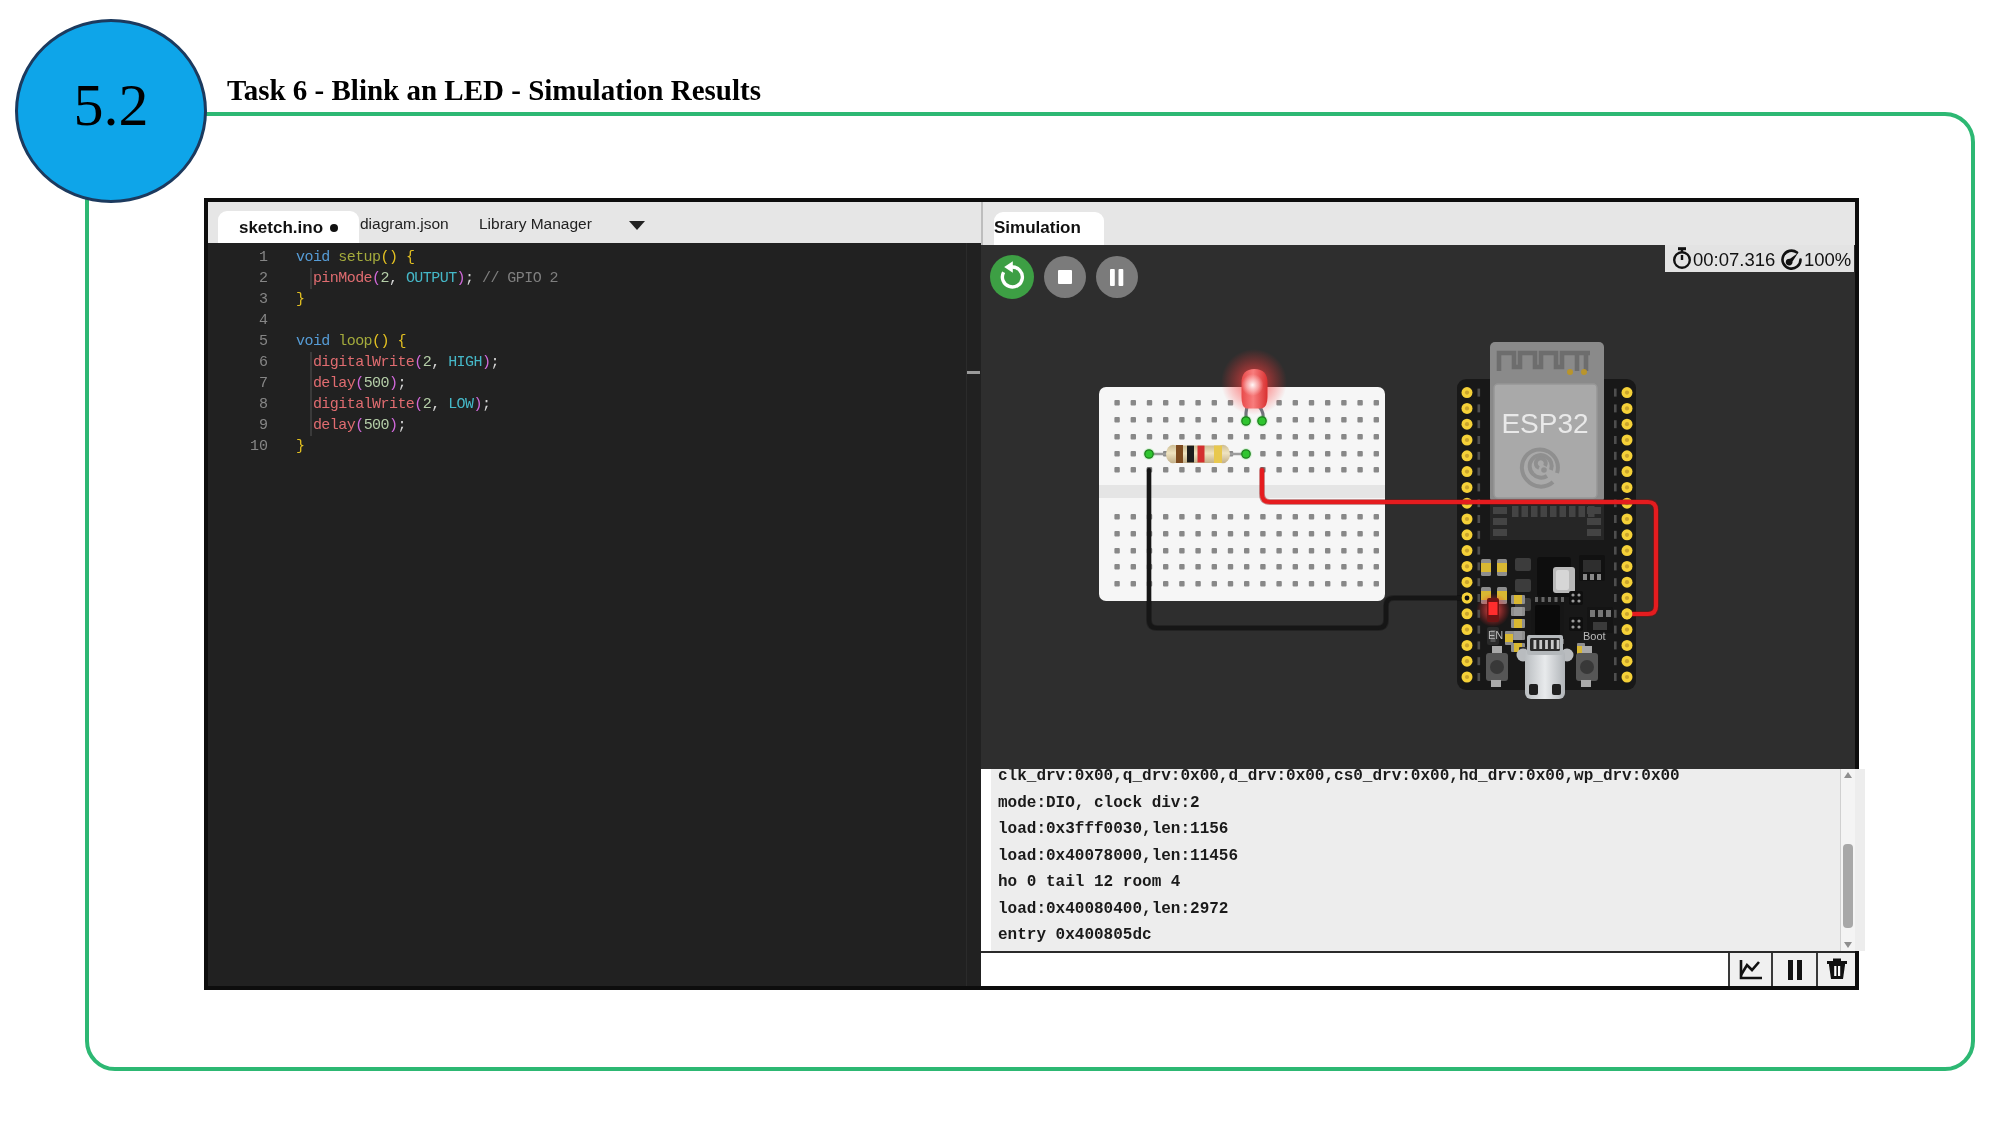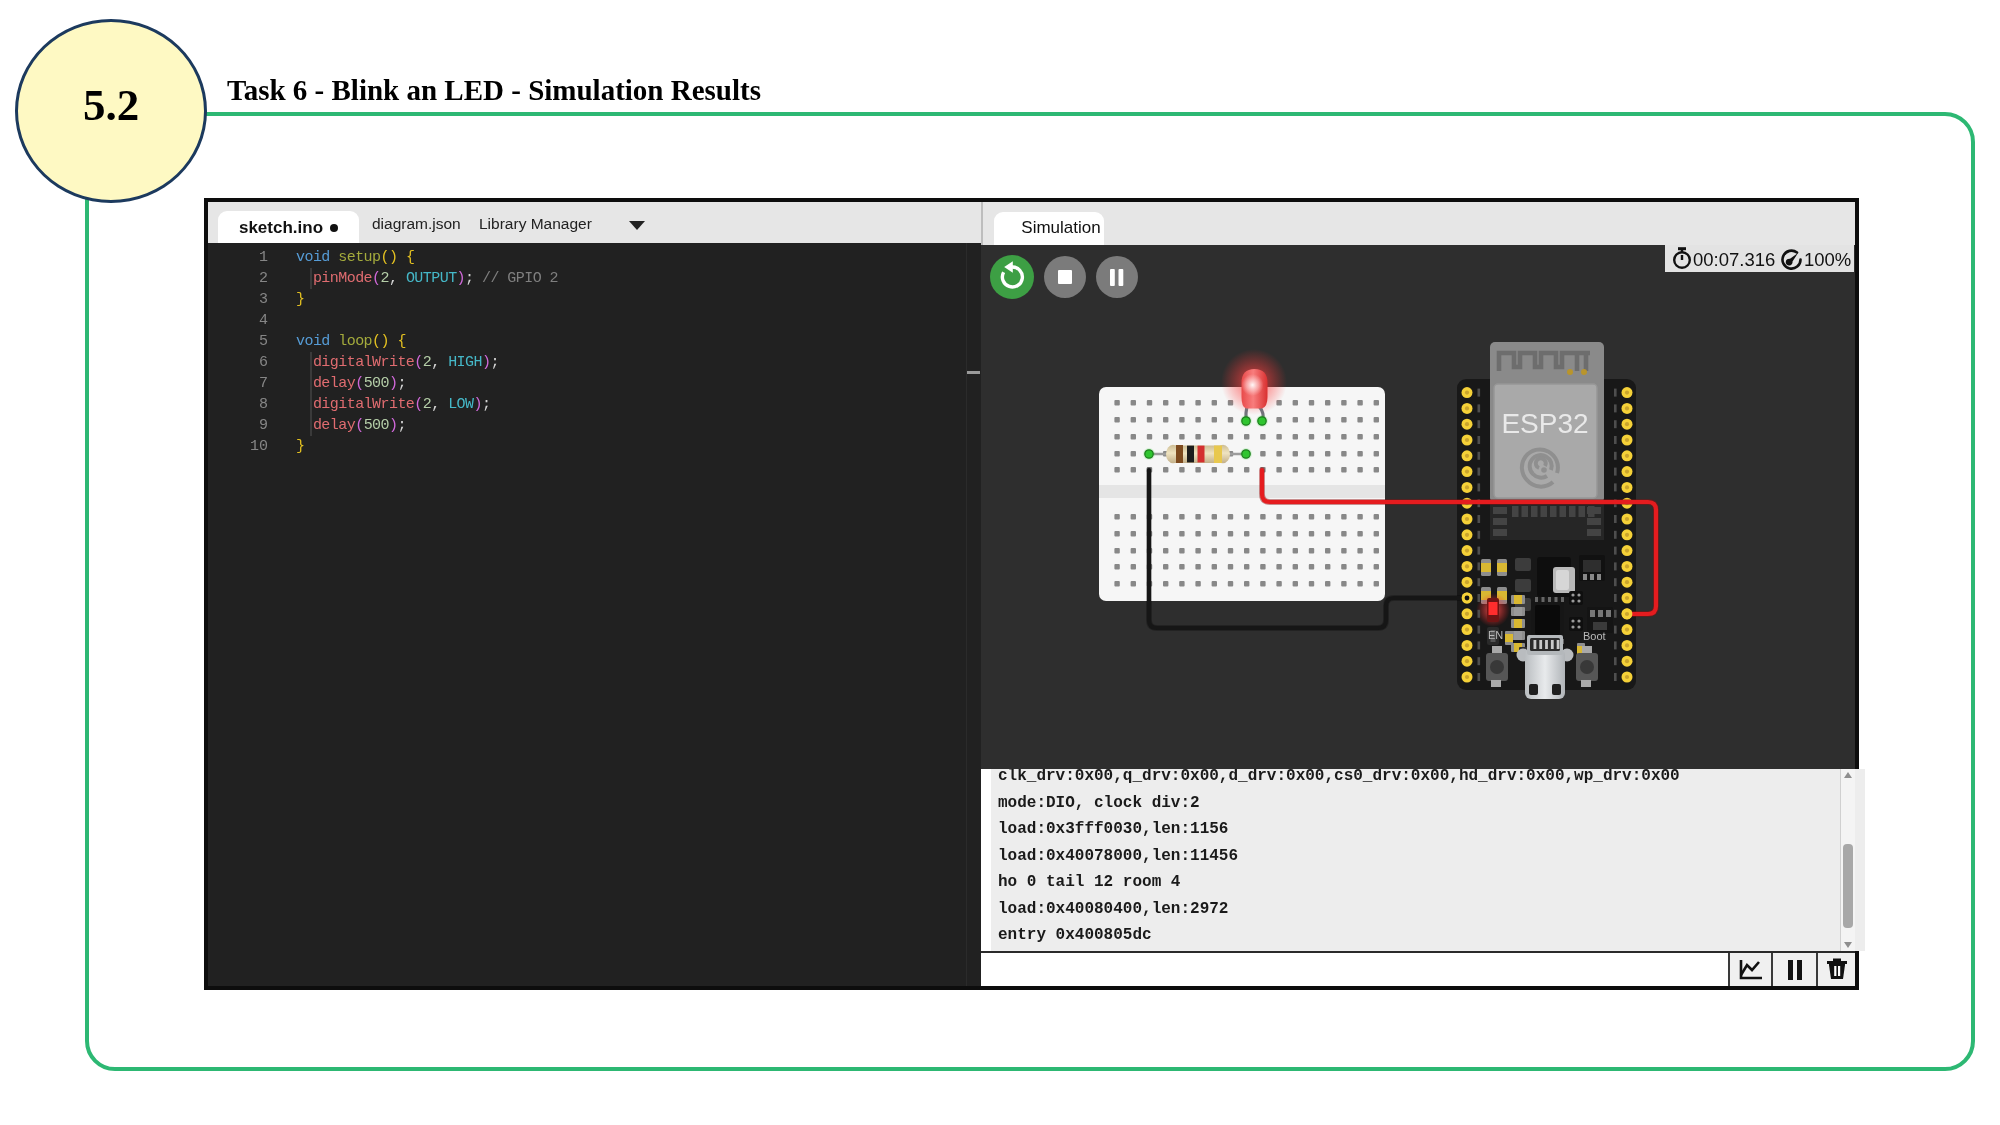--- a/index.html
+++ b/index.html
@@ -1,16 +1,16 @@
 <!DOCTYPE html>
 <html><head><meta charset="utf-8"><style>
 * { margin:0; padding:0; box-sizing:border-box; }
 body { width:2000px; height:1125px; background:#fff; font-family:"Liberation Sans", sans-serif; position:relative; overflow:hidden; }
 .frame { position:absolute; left:85px; top:112px; width:1890px; height:959px; border:4px solid #2db873; border-radius:30px; }
-.circle { position:absolute; left:15px; top:19px; width:192px; height:184px; border-radius:50%; background:#fef9c3; border:3px solid #1c3a5e; display:flex; align-items:center; justify-content:center; font-family:"Liberation Serif", serif; font-weight:bold; font-size:45px; color:#000; padding-bottom:12px; }
+.circle { position:absolute; left:15px; top:19px; width:192px; height:184px; border-radius:50%; background:#0ea5e9; border:3px solid #1c3a5e; display:flex; align-items:center; justify-content:center; font-family:"Liberation Serif", serif; font-weight:normal; font-size:60px; color:#000; padding-bottom:12px; }
 .title { position:absolute; left:227px; top:75.5px; line-height:1; font-family:"Liberation Serif", serif; font-weight:bold; font-size:29px; color:#000; white-space:nowrap; }
 .shot { position:absolute; left:204px; top:198px; width:1655px; height:792px; border:4px solid #0d0d0d; background:#fff; }
 .lpane { position:absolute; left:0; top:0; width:773px; height:784px; }
 .rpane { position:absolute; left:773px; top:0; width:874px; height:784px; }
 .tabbar { position:absolute; left:0; top:0; width:100%; height:41px; background:#e6e6e6; }
 .rpane .tabbar { height:43px; border-left:2px solid #bdbdbd; }
 .tab { position:absolute; background:#fff; border-radius:9px 9px 0 0; font-size:17px; color:#111; }
 .editor { position:absolute; left:0; top:41px; width:100%; height:743px; background:#212121; font-family:"Liberation Mono", monospace; font-size:15px; line-height:21px; }
 .gutter { position:absolute; left:0; top:4px; width:60px; text-align:right; color:#868686; }
 .codes { position:absolute; left:88px; top:4px; white-space:pre; color:#d4d4d4; letter-spacing:-0.55px; }
@@ -25,21 +25,21 @@
 .inputbar { position:absolute; left:0; top:749px; width:874px; height:35px; background:#fff; border-top:2px solid #2a2a2a; }
 .ibox { position:absolute; top:0; height:33px; background:#f0f0f0; border-left:2px solid #3a3a3a; display:flex; align-items:center; justify-content:center; }
 </style></head><body>
 <div class="frame"></div>
 <div class="circle">5.2</div>
 <div class="title">Task 6 - Blink an LED - Simulation Results</div>
 <div class="shot">
   <div class="lpane">
     <div class="tabbar">
       <div class="tab" style="left:10px; top:9px; width:141px; height:33px; font-weight:bold; text-align:center; line-height:33px;">sketch.ino<span style="display:inline-block;width:8px;height:8px;background:#111;border-radius:50%;margin-left:7px;vertical-align:1px;"></span></div>
-      <div style="position:absolute; left:152px; top:0; height:41px; line-height:43px; font-size:15.5px; color:#222;margin-left:12px;">diagram.json</div>
+      <div style="position:absolute; left:152px; top:0; height:41px; line-height:43px; font-size:15.5px; color:#222;">diagram.json</div>
       <div style="position:absolute; left:271px; top:0; height:41px; line-height:43px; font-size:15.5px; color:#222;">Library Manager</div>
       <div style="position:absolute; left:421px; top:19px; width:0; height:0; border-left:8px solid transparent; border-right:8px solid transparent; border-top:9px solid #222;"></div>
     </div>
     <div class="editor">
       <div class="gutter">
           <div>1</div>
           <div>2</div>
           <div>3</div>
           <div>4</div>
           <div>5</div>
@@ -51,21 +51,21 @@
         </div>
       <div class="codes"><div><span style="color:#569cd6">void</span> <span style="color:#a4ab3c">setup</span><span style="color:#e3c021">()</span> <span style="color:#e3c021">{</span></div><div>  <span style="color:#e06c70">pinMode</span><span style="color:#cf68d8">(</span><span style="color:#b5cea8">2</span><span style="color:#d4d4d4">,</span> <span style="color:#45b8c8">OUTPUT</span><span style="color:#cf68d8">)</span><span style="color:#d4d4d4">;</span> <span style="color:#7f7f7f">// GPIO 2</span></div><div><span style="color:#e3c021">}</span></div><div></div><div><span style="color:#569cd6">void</span> <span style="color:#a4ab3c">loop</span><span style="color:#e3c021">()</span> <span style="color:#e3c021">{</span></div><div>  <span style="color:#e06c70">digitalWrite</span><span style="color:#cf68d8">(</span><span style="color:#b5cea8">2</span><span style="color:#d4d4d4">,</span> <span style="color:#45b8c8">HIGH</span><span style="color:#cf68d8">)</span><span style="color:#d4d4d4">;</span></div><div>  <span style="color:#e06c70">delay</span><span style="color:#cf68d8">(</span><span style="color:#b5cea8">500</span><span style="color:#cf68d8">)</span><span style="color:#d4d4d4">;</span></div><div>  <span style="color:#e06c70">digitalWrite</span><span style="color:#cf68d8">(</span><span style="color:#b5cea8">2</span><span style="color:#d4d4d4">,</span> <span style="color:#45b8c8">LOW</span><span style="color:#cf68d8">)</span><span style="color:#d4d4d4">;</span></div><div>  <span style="color:#e06c70">delay</span><span style="color:#cf68d8">(</span><span style="color:#b5cea8">500</span><span style="color:#cf68d8">)</span><span style="color:#d4d4d4">;</span></div><div><span style="color:#e3c021">}</span></div></div>
       <div class="iguide" style="top:25px; height:21px;"></div>
       <div class="iguide" style="top:109px; height:84px;"></div>
       <div style="position:absolute; left:758px; top:0; width:1px; height:743px; background:#2b2b2b;"></div>
       <div style="position:absolute; left:759px; top:128px; width:13px; height:3px; background:#9a9a9a;"></div>
     </div>
   </div>
   <div class="rpane">
     <div class="tabbar">
-      <div class="tab" style="left:11px; top:10px; width:110px; height:33px; font-weight:normal; text-align:center; line-height:32px;padding-left:24px;">Simulation</div>
+      <div class="tab" style="left:11px; top:10px; width:110px; height:33px; font-weight:bold; text-align:left; line-height:32px;">Simulation</div>
     </div>
     <div class="sim">
         <svg width="874" height="524" viewBox="0 0 874 524" style="display:block">
           <defs>
             <radialGradient id="ledglow" cx="50%" cy="50%" r="50%">
               <stop offset="0%" stop-color="#ff5a5a" stop-opacity="0.95"></stop>
               <stop offset="35%" stop-color="#ff4040" stop-opacity="0.55"></stop>
               <stop offset="100%" stop-color="#ff3030" stop-opacity="0"></stop>
             </radialGradient>
             <radialGradient id="ledcore" cx="50%" cy="50%" r="50%">

